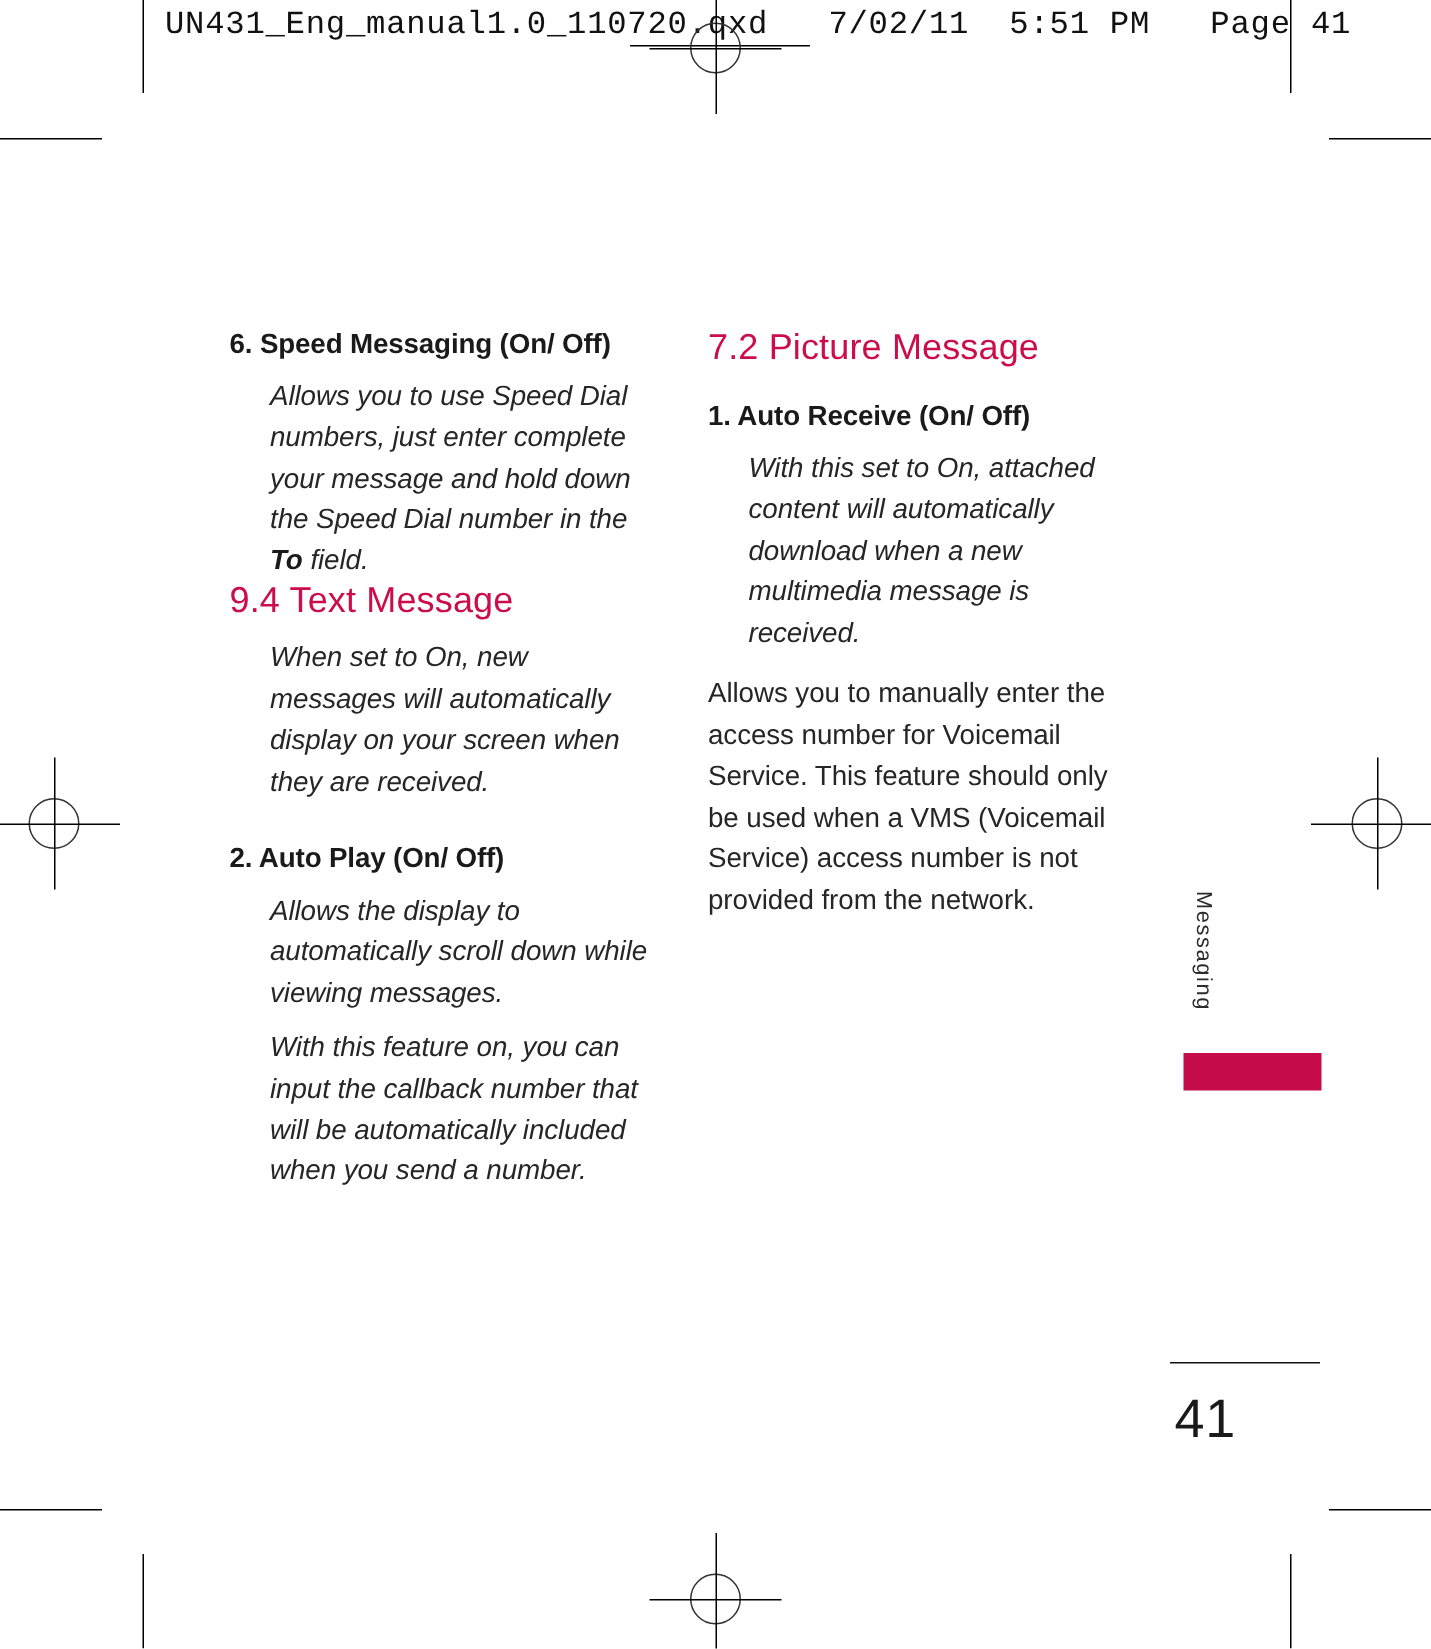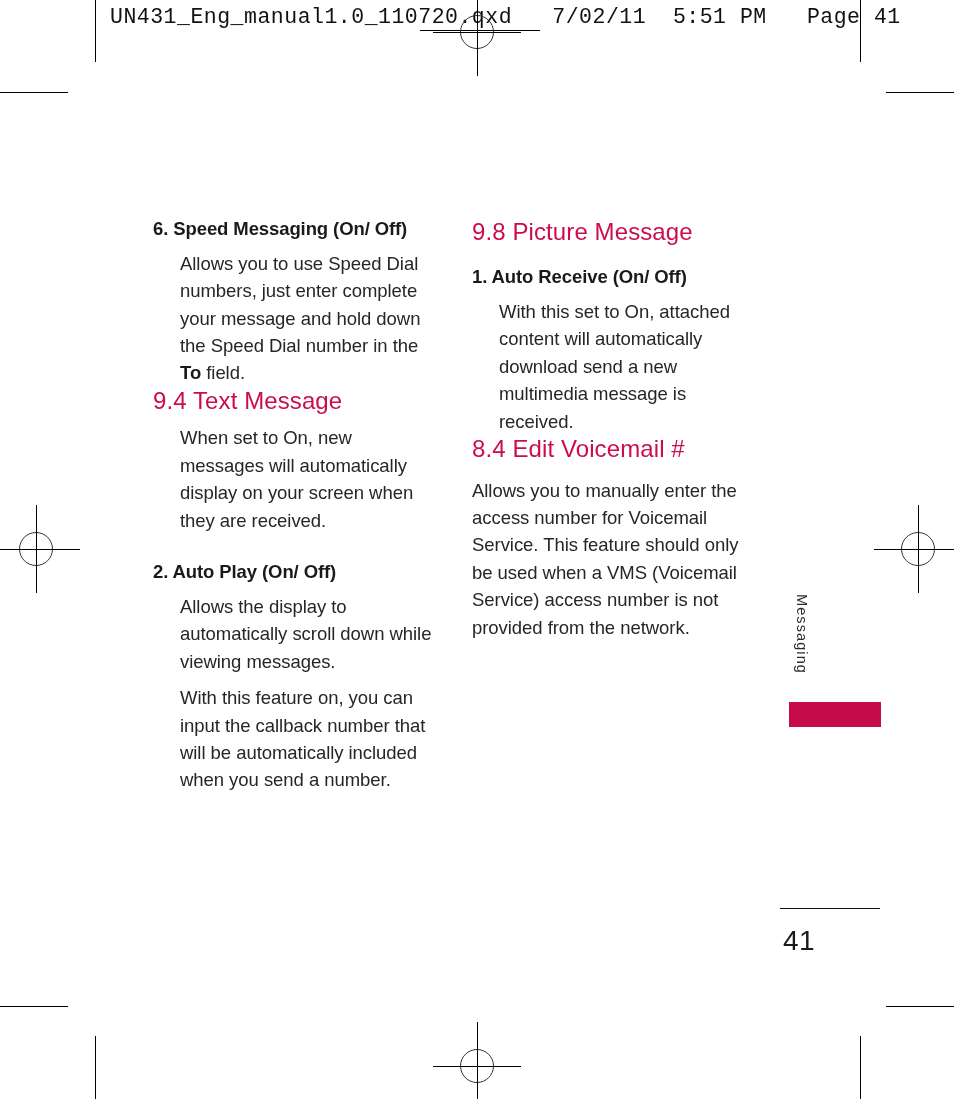--- a/index.html
+++ b/index.html
@@ -109,21 +109,21 @@
   .item-title.gap-s { margin-top: 22px; }
 
   .item-body {
     font-size: 18.5px;
     font-weight: 400;
     color: #262626;
     margin: 9px 0 0 0;
     line-height: 1.485;
     letter-spacing: -0.05px;
   }
-  .item-body.indent { padding-left: 27px; }
+  .item-body.indent { padding-left: 27px; font-style: italic; }
   .item-body.flush  { padding-left: 0; }
   .item-body b { font-weight: bold; color: #1a1a1a; }
 
   
   #side-tab {
     position: absolute;
     left: 789px;
     top: 702px;
     width: 92px;
     height: 25px;
@@ -148,21 +148,21 @@
     left: 780px;
     top: 908px;
     width: 100px;
     height: 0;
     border-top: 1.5px solid #111;
   }
   #folio-number {
     position: absolute;
     left: 783px;
     top: 925px;
-    font-size: 28px;
+    font-size: 36px;
     color: #1a1a1a;
     letter-spacing: 0.5px;
   }
 </style>
 </head>
 <body>
 
 <div id="prepress-header">
   <div id="header-text">UN431_Eng_manual1.0_110720.qxd   7/02/11  5:51 PM   Page 41</div>
 </div>
@@ -213,26 +213,25 @@
     <p class="item-body indent">When set to On, new messages will automatically display on your screen when they are received.</p>
 
     <p class="item-title gap">2. Auto Play (On/ Off)</p>
     <p class="item-body indent">Allows the display to automatically scroll down while viewing messages.</p>
 
     <p class="item-body indent">With this feature on, you can input the callback number that will be automatically included when you send a number.</p>
   </div>
 
   <div id="right-column" class="column">
 
-    <h2 class="section-heading">9.8 Picture Message</h2>
+    <h2 class="section-heading">7.2 Picture Message</h2>
 
     <p class="item-title gap-s" style="margin-top:20px;">1. Auto Receive (On/ Off)</p>
-    <p class="item-body indent">With this set to On, attached content will automatically download send a new multimedia message is received.</p>
-
-    <h2 class="section-heading heading-gap-top-s">8.4 Edit Voicemail #</h2>
+    <p class="item-body indent">With this set to On, attached content will automatically download when a new multimedia message is received.</p>
+
     <p class="item-body flush" style="margin-top:13px;">Allows you to manually enter the access number for Voicemail Service. This feature should only be used when a VMS (Voicemail Service) access number is not provided from the network.</p>
   </div>
 
   <div id="running-head">Messaging</div>
   <div id="side-tab"></div>
 
   <div id="folio-rule"></div>
   <div id="folio-number">41</div>
 </div>
 

